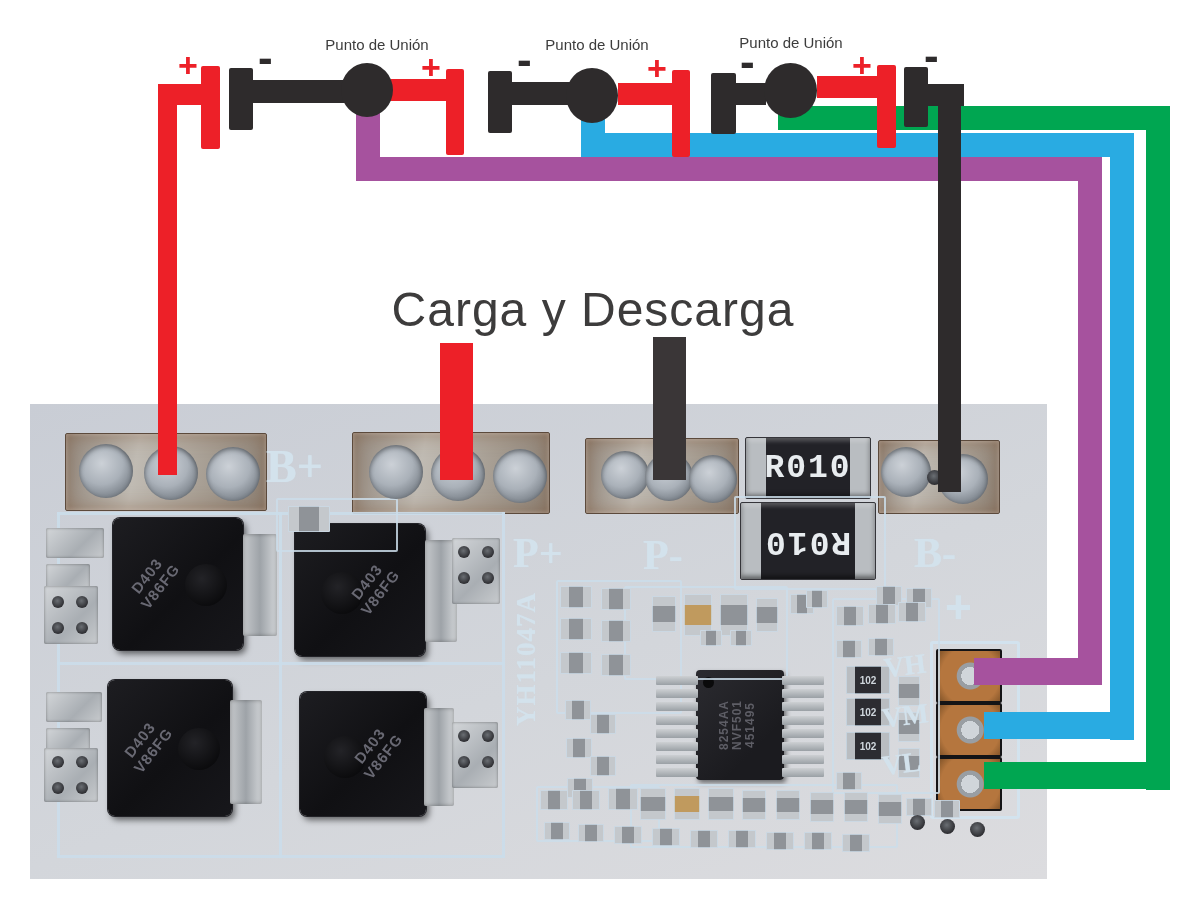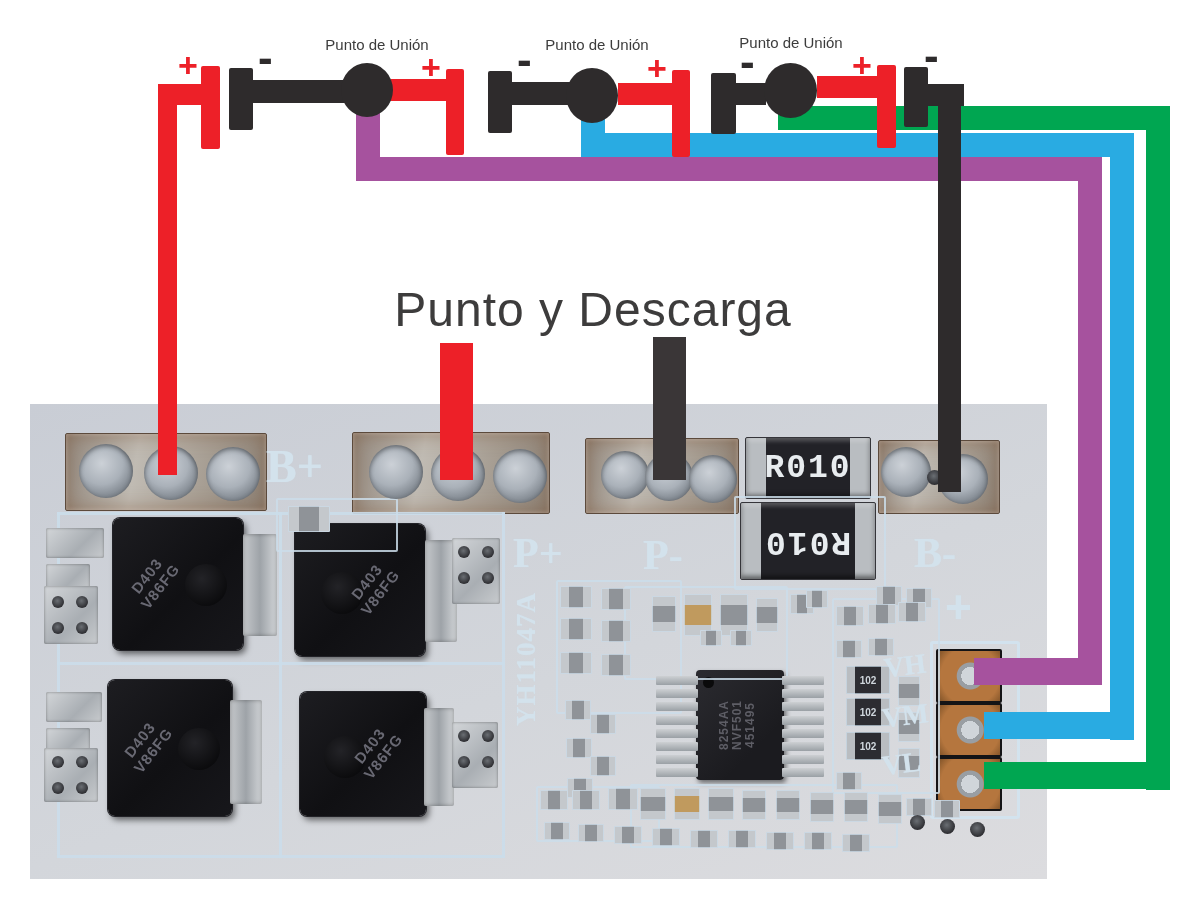--- a/index.html
+++ b/index.html
@@ -135,21 +135,21 @@
   <div class="abs jlabel" style="left:711px;top:34px;">Punto de Unión</div>
 
   <div class="abs w-red" style="left:817px;top:76px;width:62px;height:22px;"></div>
   <div class="abs sign sign-plus" style="left:852px;top:48px;">+</div>
   <div class="abs bar-red" style="left:877px;top:65px;width:19px;height:83px;"></div>
   <div class="abs sign sign-minus" style="left:924px;top:34px;">-</div>
   <div class="abs bar-black" style="left:904px;top:67px;width:24px;height:60px;"></div>
   <div class="abs w-black" style="left:928px;top:84px;width:36px;height:22px;"></div>
   <div class="abs w-black" style="left:938px;top:84px;width:23px;height:408px;"></div>
 
-  <div class="abs title" style="left:363px;top:282px;width:460px;">Punto y Descarga</div>
+  <div class="abs title" style="left:363px;top:282px;width:460px;">Carga y Descarga</div>
   <div class="abs w-red" style="left:440px;top:343px;width:33px;height:137px;"></div>
   <div class="abs" style="left:653px;top:337px;width:33px;height:143px;background:#3a3637;z-index:7;"></div>
 
   <div class="abs photo" style="left:30px;top:404px;width:1017px;height:475px;">
   </div>
   <div id="pcb" class="abs pcb" style="left:45px;top:428px;width:1000px;height:441px;"></div>
 
   <div class="abs padgroup" style="left:65px;top:433px;width:200px;height:76px;z-index:2;"></div>
   <div class="abs padgroup" style="left:352px;top:432px;width:196px;height:80px;z-index:2;"></div>
   <div class="abs padgroup" style="left:585px;top:438px;width:152px;height:74px;z-index:2;"></div>

